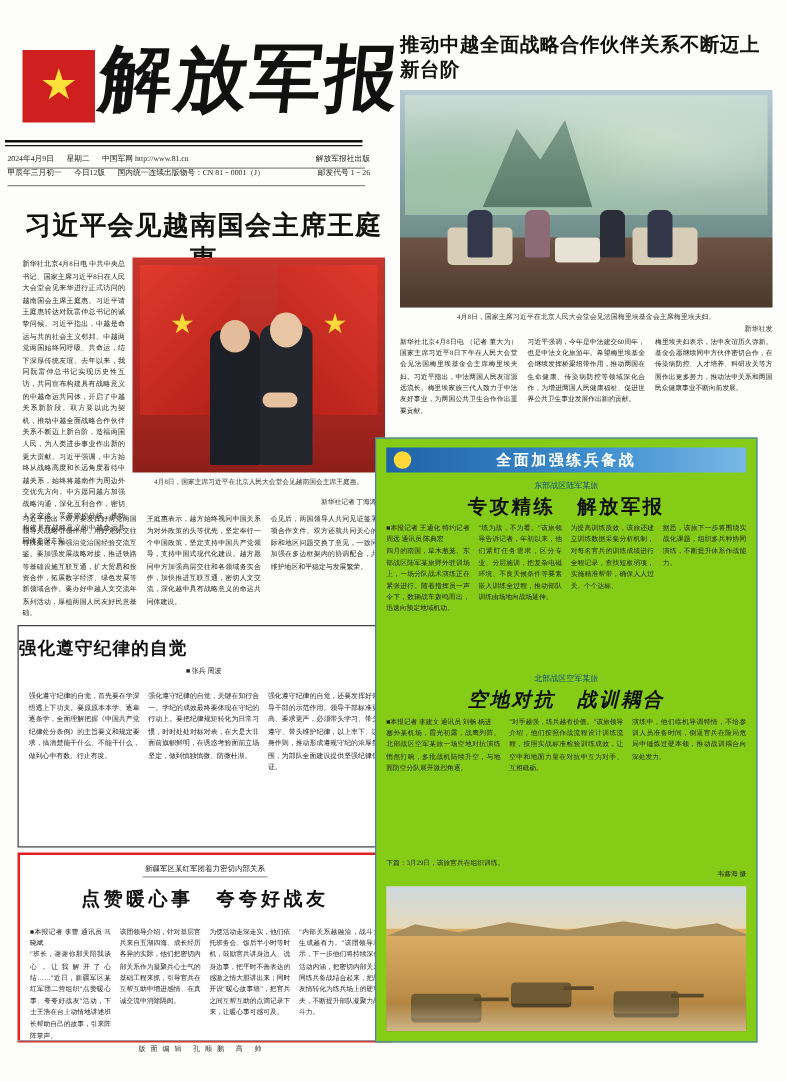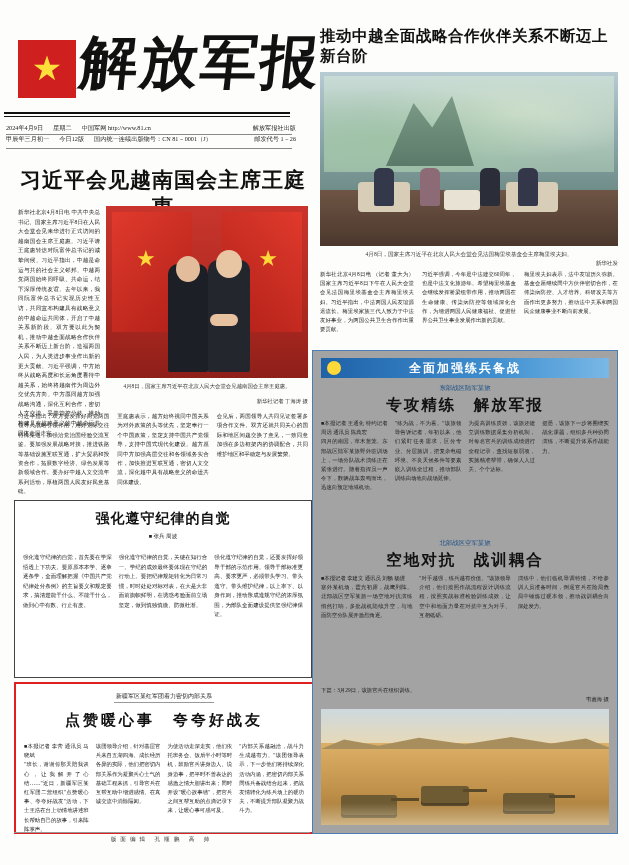--- a/index.html
+++ b/index.html
@@ -139,21 +139,21 @@
   }
   .lead-body .col{flex:1;font-size:5.5px;line-height:9.4px;text-align:justify;color:#222;}
 
   
   .disc-box{
     position:absolute;left:14px;top:500px;width:296px;height:176px;
     border:1px solid #444;
     background:#fff;
   }
   .disc-title{
-    margin-top:9px;text-align:center;
+    margin-top:9px;
     font-family:"DejaVu Serif", serif;font-weight:bold;font-size:14px;color:#111;letter-spacing:1px;
   }
   .disc-author{text-align:center;font-size:5.6px;margin-top:5px;color:#222;}
   .disc-body{
     position:absolute;left:8px;top:52px;right:8px;bottom:6px;display:flex;gap:7px;
   }
   .disc-logo{
     width:74px;height:40px;background:#cf2020;color:#fff;
     display:flex;align-items:center;justify-content:center;
     font-family:"DejaVu Serif",serif;font-weight:bold;font-size:13px;letter-spacing:1px;
@@ -186,22 +186,22 @@
   .footer-line{position:absolute;left:14px;top:832px;width:296px;height:1px;background:#999;}
 
   
   .rc-lead{
     position:absolute;left:320px;top:270px;width:298px;height:72px;display:flex;gap:8px;
   }
   .rc-lead .col{flex:1;font-size:5.4px;line-height:9.2px;text-align:justify;color:#222;}
 
   
   .blue-box{
-    position:absolute;left:312px;top:350px;width:304px;height:482px;
-    border:1px solid #4a7fb5;background:#a3a3a3;
+    position:absolute;left:300px;top:350px;width:304px;height:482px;
+    border:1px solid #4a7fb5;background:#84cc16;
   }
   .blue-banner{
     position:absolute;left:8px;top:7px;width:288px;height:20px;
     background:linear-gradient(90deg,#1f62a8,#3f8fd0 60%,#79b8e6);
     color:#fff;display:flex;align-items:center;justify-content:center;
     font-family:"DejaVu Serif",serif;font-weight:bold;font-size:12px;letter-spacing:2px;
   }
   .blue-banner .badge{
     position:absolute;left:6px;top:3px;width:14px;height:14px;background:#ffd83a;border-radius:50%;
   }
@@ -209,21 +209,21 @@
   .sec1-title{
     position:absolute;left:8px;top:44px;width:288px;text-align:center;
     font-family:"DejaVu Serif",serif;font-weight:bold;font-size:15.5px;letter-spacing:2px;color:#111;
   }
   .sec1-body{position:absolute;left:8px;top:68px;width:288px;height:112px;display:flex;gap:7px;}
   .sec1-body .col{flex:1;font-size:5.4px;line-height:9.2px;text-align:justify;color:#222;}
 
   .sec2-label{position:absolute;left:8px;top:188px;width:288px;text-align:center;font-size:6.4px;color:#1a4f86;}
   .sec2-title{
     position:absolute;left:8px;top:199px;width:288px;text-align:center;
-    font-family:"DejaVu Serif",serif;font-weight:bold;font-size:15.5px;letter-spacing:2px;color:#111;
+    font-family:"DejaVu Serif",serif;font-weight:bold;font-size:15.5px;letter-spacing:2px;color:#111;font-style:italic;
   }
   .sec2-body{position:absolute;left:8px;top:223px;width:288px;height:112px;display:flex;gap:7px;}
   .sec2-body .col{flex:1;font-size:5.4px;line-height:9.2px;text-align:justify;color:#222;}
   .sec2-more{position:absolute;left:8px;top:336px;width:288px;font-size:5.4px;color:#222;}
   .sec2-credit{position:absolute;left:8px;top:345px;width:288px;text-align:right;font-size:5.4px;color:#222;}
 
   .blue-photo{
     position:absolute;left:8px;top:358px;width:288px;height:116px;
     background:linear-gradient(180deg,#e9c27e 0%,#d6a85f 40%,#bb8d47 75%,#9a7238 100%);
     overflow:hidden;

